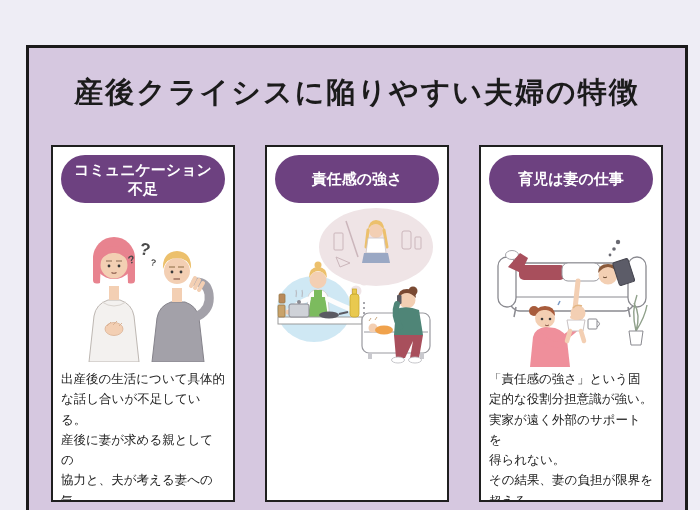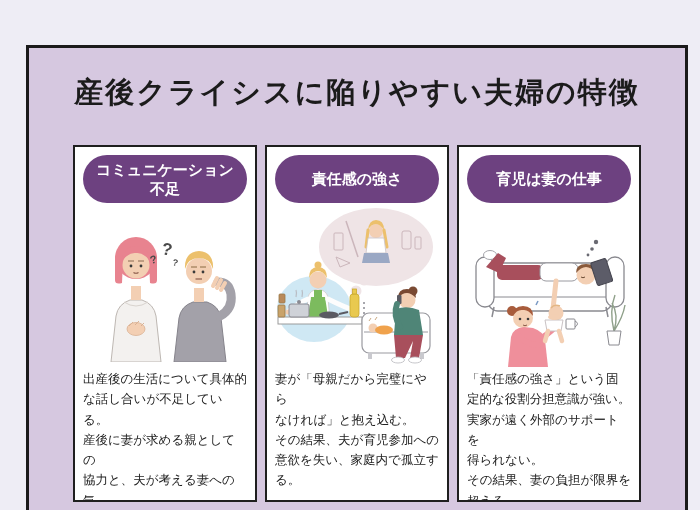--- a/index.html
+++ b/index.html
@@ -17,21 +17,21 @@
   .panel{
     position:absolute;left:26px;top:13px;width:662px;height:485px;
     background:var(--panel-bg);border:3px solid var(--panel-border);margin-top:32px;
   }
   .poster-title{
     margin-top:24px;text-align:center;
     font-size:29px;font-weight:bold;letter-spacing:2px;
     color:var(--title-text);line-height:40px;
   }
   .cards{
-    display:flex;justify-content:center;gap:8px;margin-top:33px;
+    display:flex;justify-content:center;gap:30px;margin-top:33px;
   }
   .card{
     width:184px;height:357px;background:var(--card-bg);
     border:2px solid var(--card-border);
     display:flex;flex-direction:column;overflow:hidden;
   }
   .pill{
     margin:8px 8px 0;height:48px;border-radius:24px;
     background:var(--pill-bg);color:var(--pill-text);
     display:flex;align-items:center;justify-content:center;
@@ -178,25 +178,20 @@
             <path d="M122,93 Q122,84 131,84 Q140,84 140,93 Q135,88 131,88 Q126,88 122,93 Z" fill="#7A4A33"></path>
             <rect x="121" y="90" width="4.5" height="9" rx="1" fill="#5A5A62"></rect>
             <path d="M120,104 Q131,100 143,105 L147,130 L118,130 Z" fill="#4F8577"></path>
             <path d="M124,122 Q117,110 121,99" stroke="#4F8577" stroke-width="6" stroke-linecap="round" fill="none"></path>
             <path d="M118,130 L147,130 L143,153 L134,153 L137,136 L129,153 L120,153 Z" fill="#A84F5C"></path>
             <ellipse cx="122" cy="155" rx="6.5" ry="3" fill="#FFFFFF" stroke="#B9B9BE" stroke-width="0.8"></ellipse>
             <ellipse cx="139" cy="155" rx="6.5" ry="3" fill="#FFFFFF" stroke="#B9B9BE" stroke-width="0.8"></ellipse>
           </g>
         </svg>
       </div>
-      <div class="card-body">妻が「母親だから完璧にやら
-なければ」と抱え込む。
-その結果、夫が育児参加への
-意欲を失い、家庭内で孤立す
-る。</div>
     </div>
 
     <div class="card">
       <div class="pill">育児は妻の仕事</div>
       <div class="illo">
         <svg width="162" height="162" viewBox="0 0 162 162">
           <g>
             <rect x="20" y="58" width="124" height="48" rx="10" fill="#FFFFFF" stroke="#8A8A90" stroke-width="1.3"></rect>
             <rect x="8" y="52" width="18" height="50" rx="9" fill="#FFFFFF" stroke="#8A8A90" stroke-width="1.3"></rect>
             <rect x="138" y="52" width="18" height="50" rx="9" fill="#FFFFFF" stroke="#8A8A90" stroke-width="1.3"></rect>

